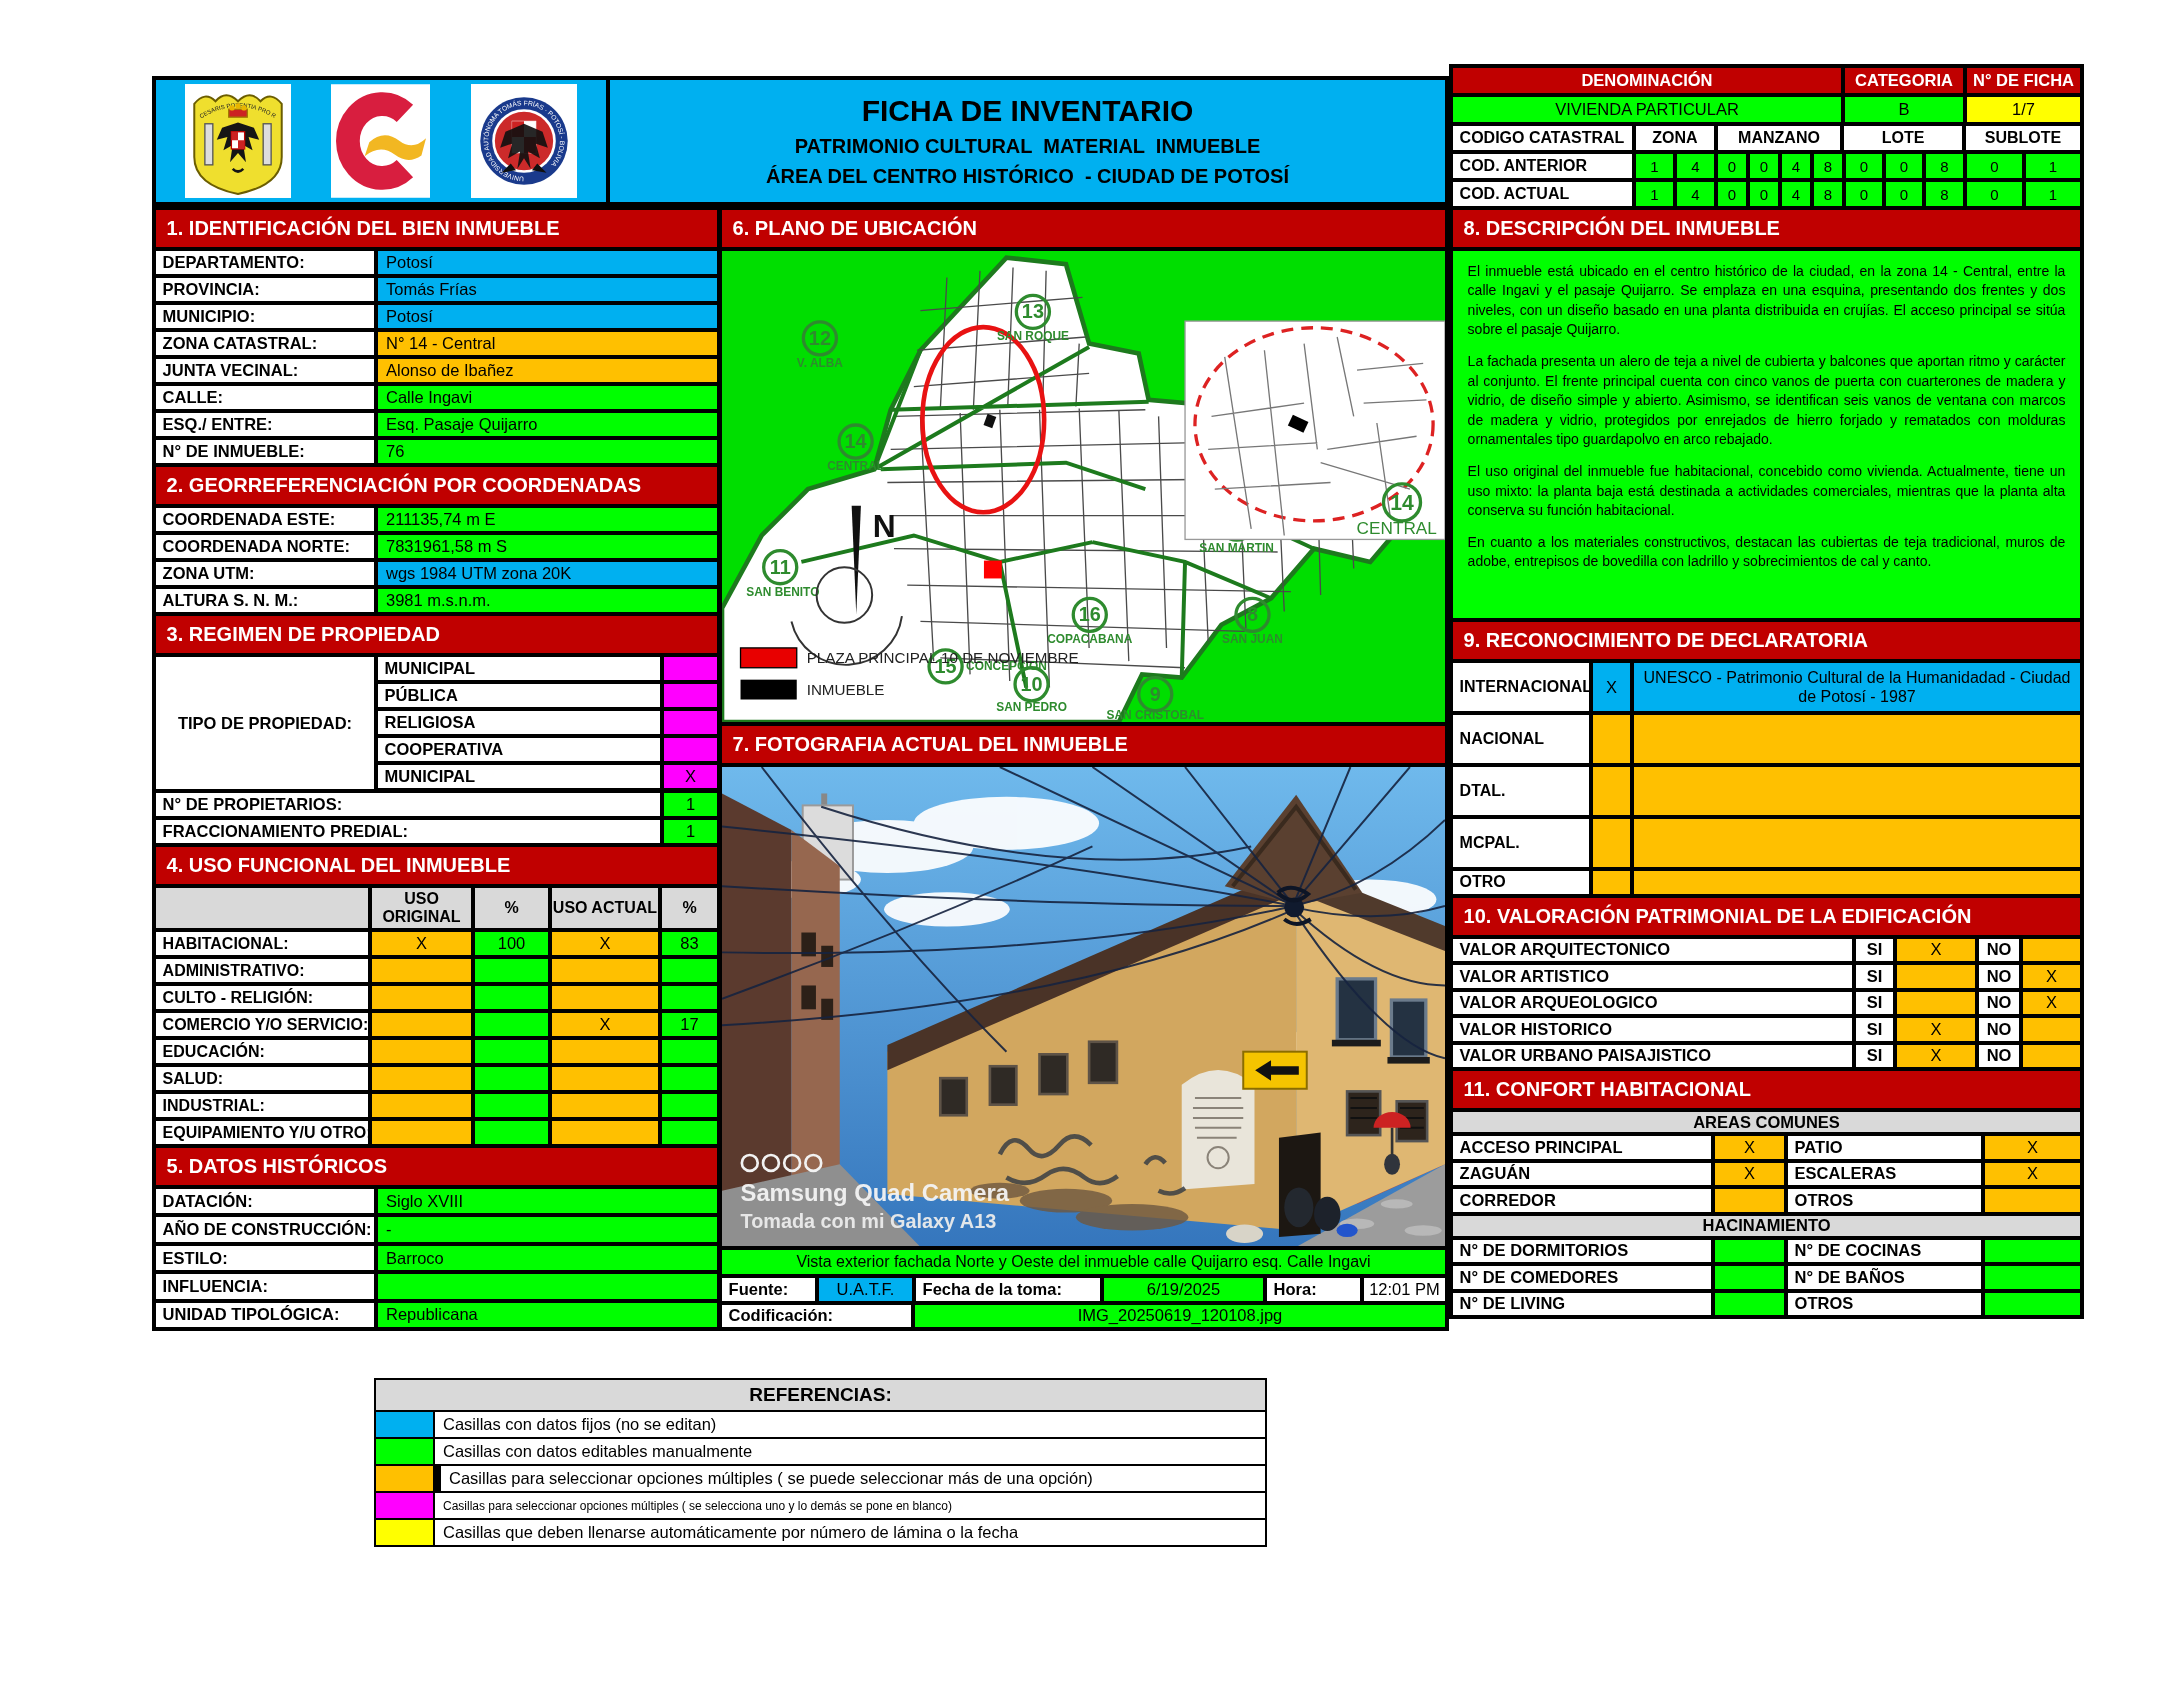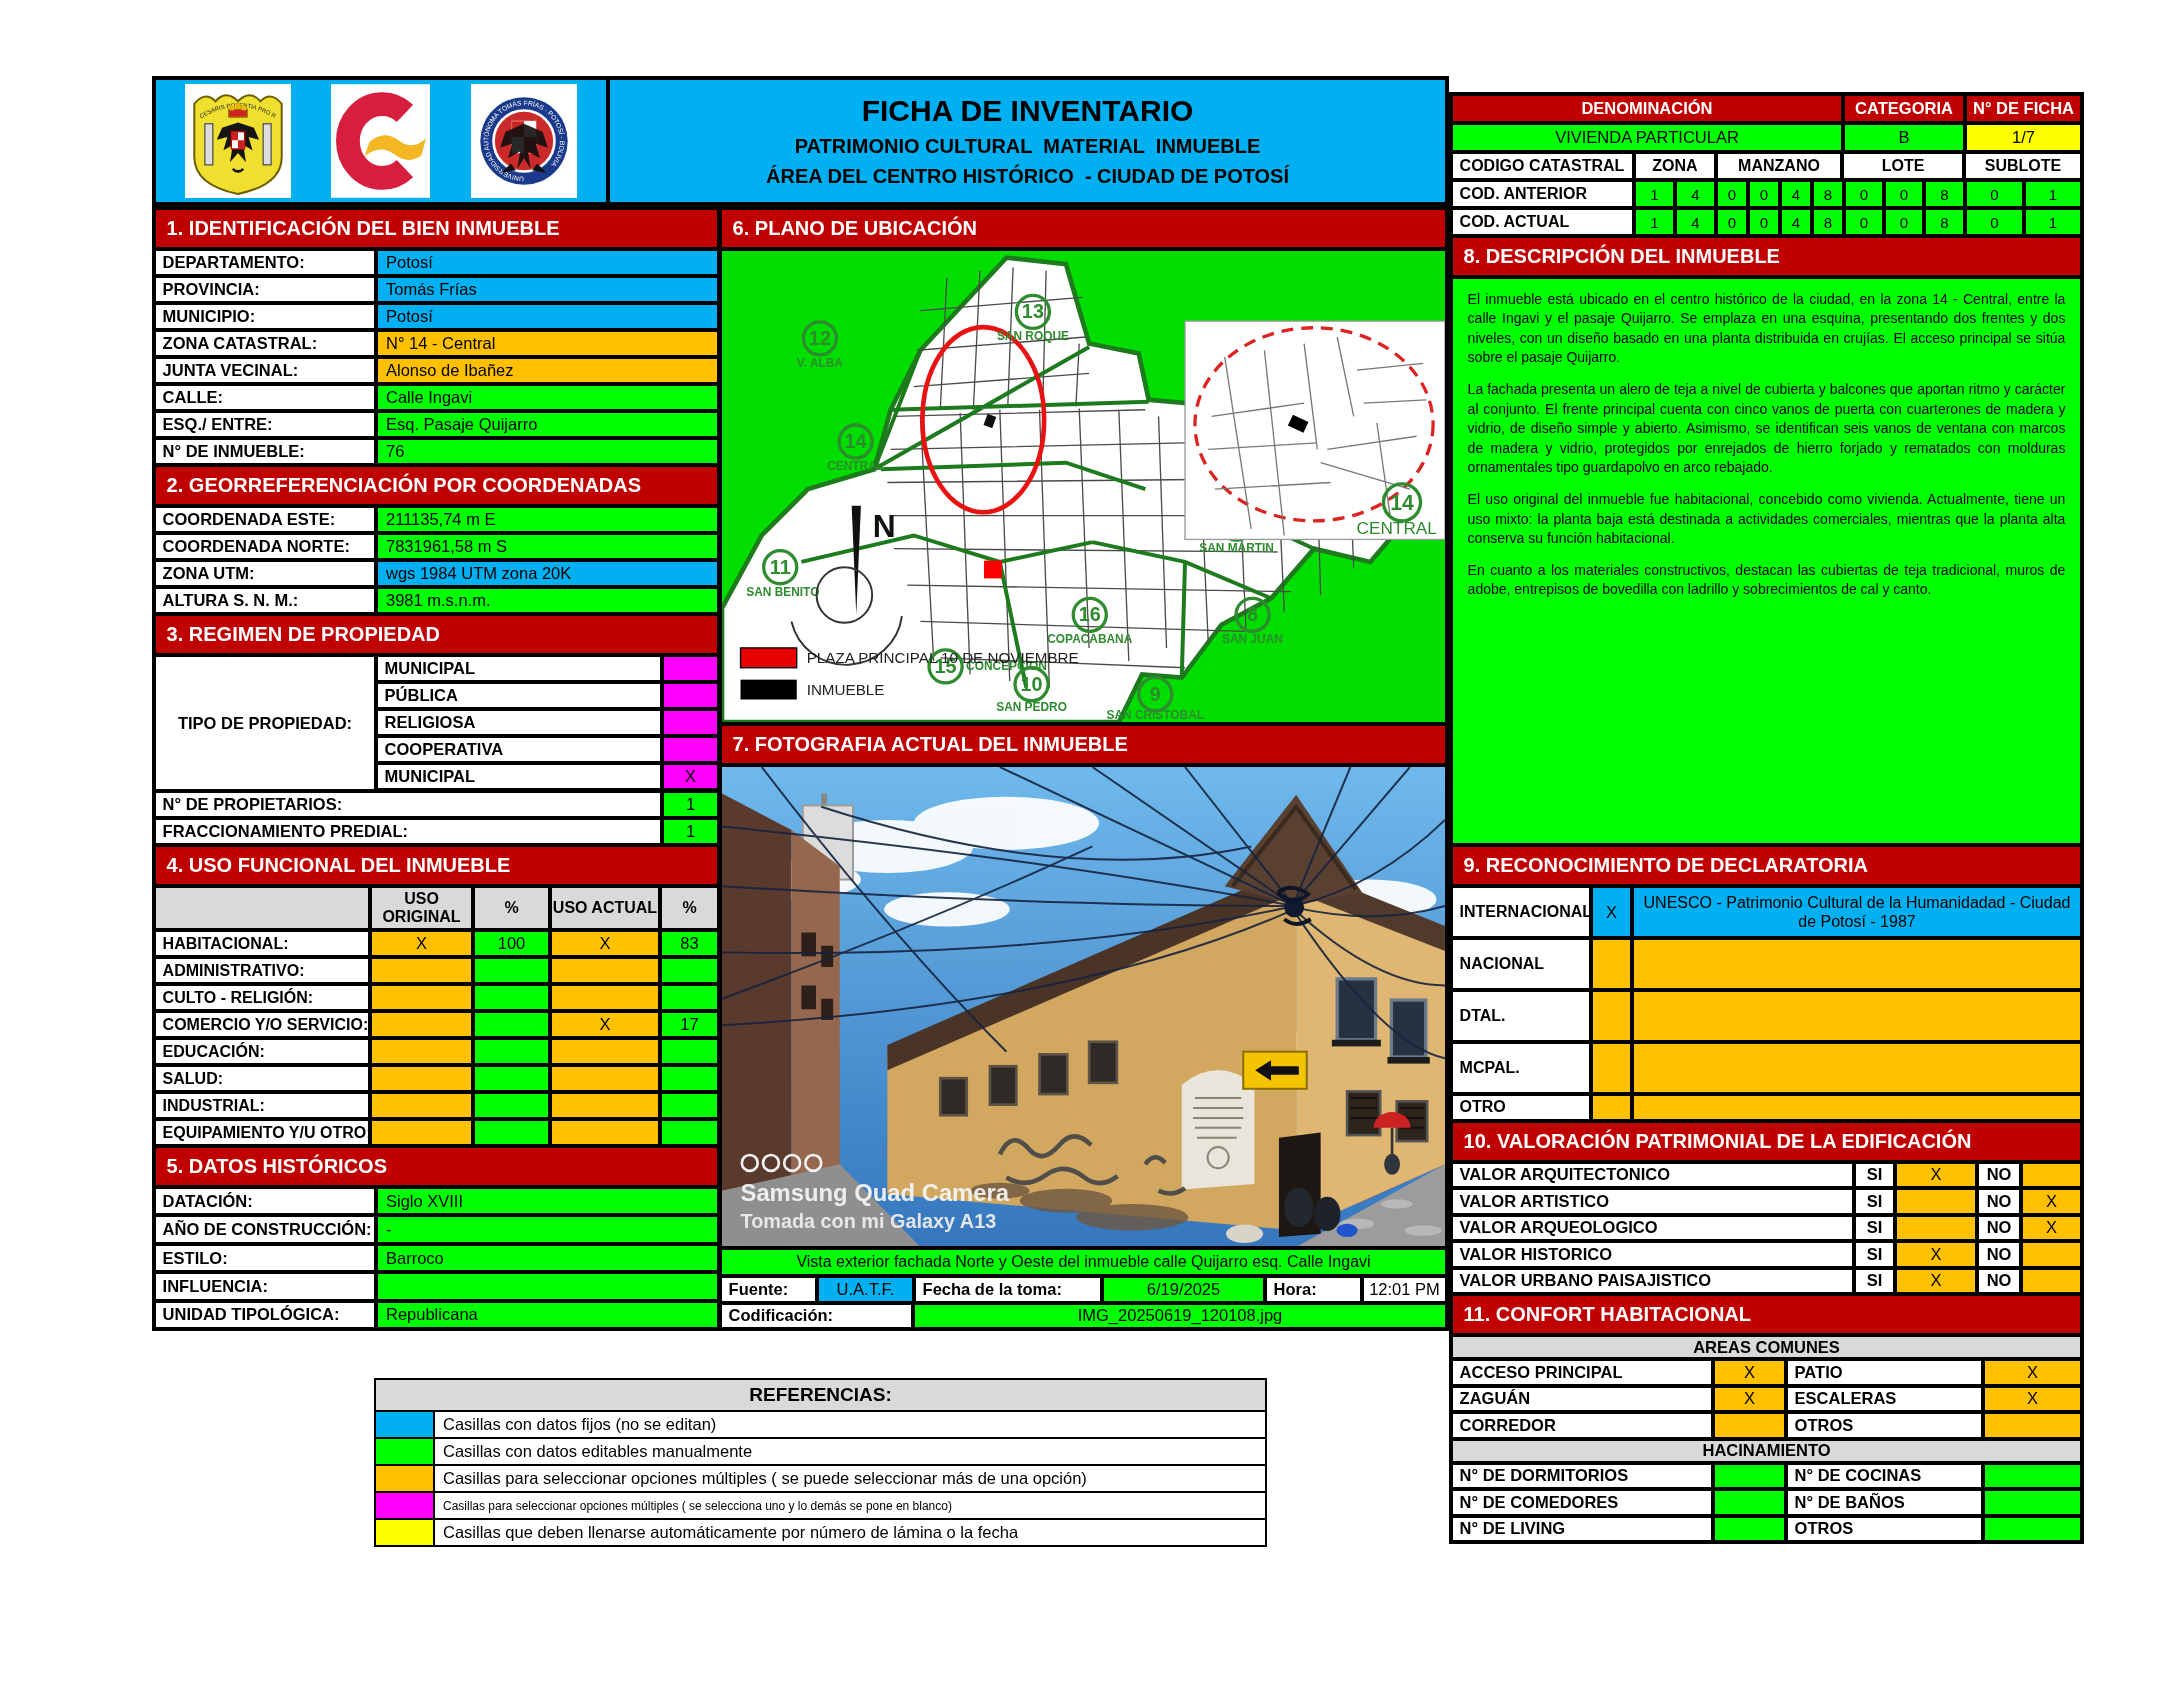--- a/index.html
+++ b/index.html
@@ -556,21 +556,21 @@
     <div class="cell lbl" style="width:93px">Hora:</div>
     <div class="cell val ctr grow">12:01 PM</div>
   </div>
 
   <div class="row" style="height:22.5px">
     <div class="cell lbl" style="width:189px">Codificación:</div>
     <div class="cell val ctr c-green grow">IMG_20250619_120108.jpg</div>
   </div>
 </div>
 
-<div class="abs blk" style="left:1449px;top:92px;width:635px;height:1452px">
+<div class="abs blk" style="left:1449px;top:64px;width:635px;height:1255px">
 
   <div class="row" style="height:25px">
     <div class="cell hdr" style="width:388px">DENOMINACIÓN</div>
     <div class="cell hdr" style="width:118px">CATEGORIA</div>
     <div class="cell hdr grow">N° DE FICHA</div>
   </div>
   <div class="row" style="height:25px">
     <div class="cell val ctr c-green" style="width:388px">VIVIENDA PARTICULAR</div>
     <div class="cell val ctr c-green" style="width:118px">B</div>
     <div class="cell val ctr c-yellow grow">1/7</div>
@@ -775,21 +775,21 @@
     <div class="row" style="height:25px;gap:2px">
       <div class="cell" style="width:57px" data-c="blue"></div>
       <div class="cell grow" style="font-size:16.5px;padding-left:8px">Casillas con datos fijos (no se editan)</div>
     </div>
 
     <div class="row" style="height:25px;gap:2px">
       <div class="cell" style="width:57px" data-c="green"></div>
       <div class="cell grow" style="font-size:16.5px;padding-left:8px">Casillas con datos editables manualmente</div>
     </div>
 
-    <div class="row" style="height:25px;gap:2px">
+    <div class="row" style="height:25px;gap:8px">
       <div class="cell" style="width:57px" data-c="orange"></div>
       <div class="cell grow" style="font-size:16.5px;padding-left:8px">Casillas para seleccionar opciones múltiples ( se puede seleccionar más de una opción)</div>
     </div>
 
     <div class="row" style="height:25px;gap:2px">
       <div class="cell" style="width:57px" data-c="magenta"></div>
       <div class="cell grow" style="font-size:12px;padding-left:8px">Casillas para seleccionar opciones múltiples ( se selecciona uno y lo demás se pone en blanco)</div>
     </div>
 
     <div class="row" style="height:25px;gap:2px">

